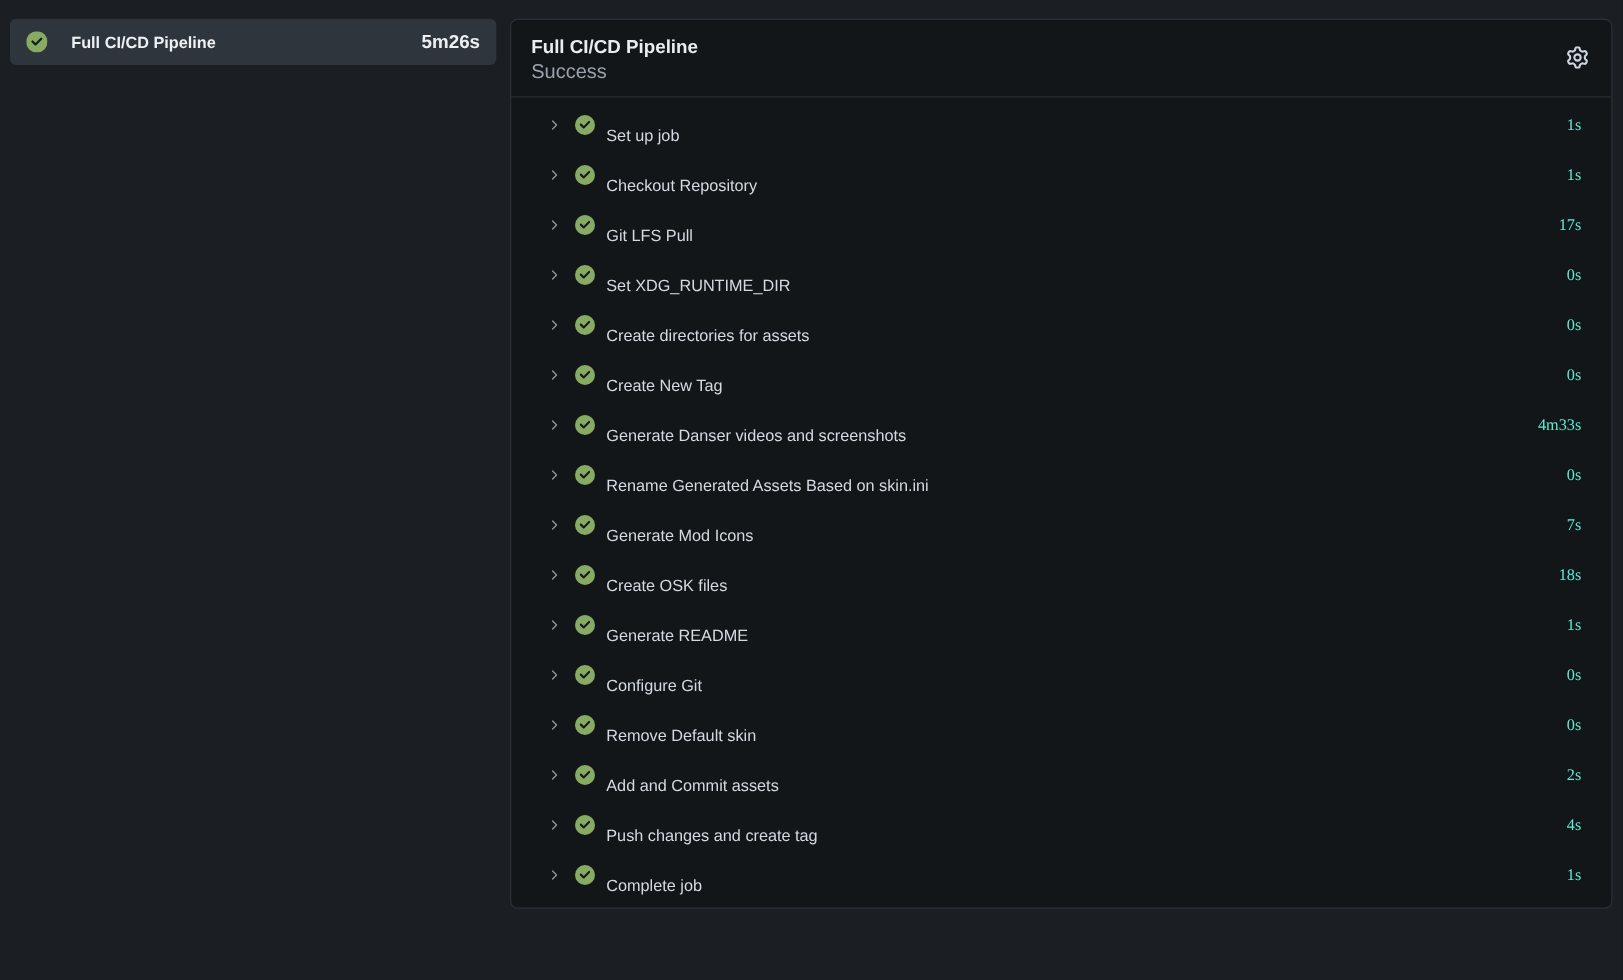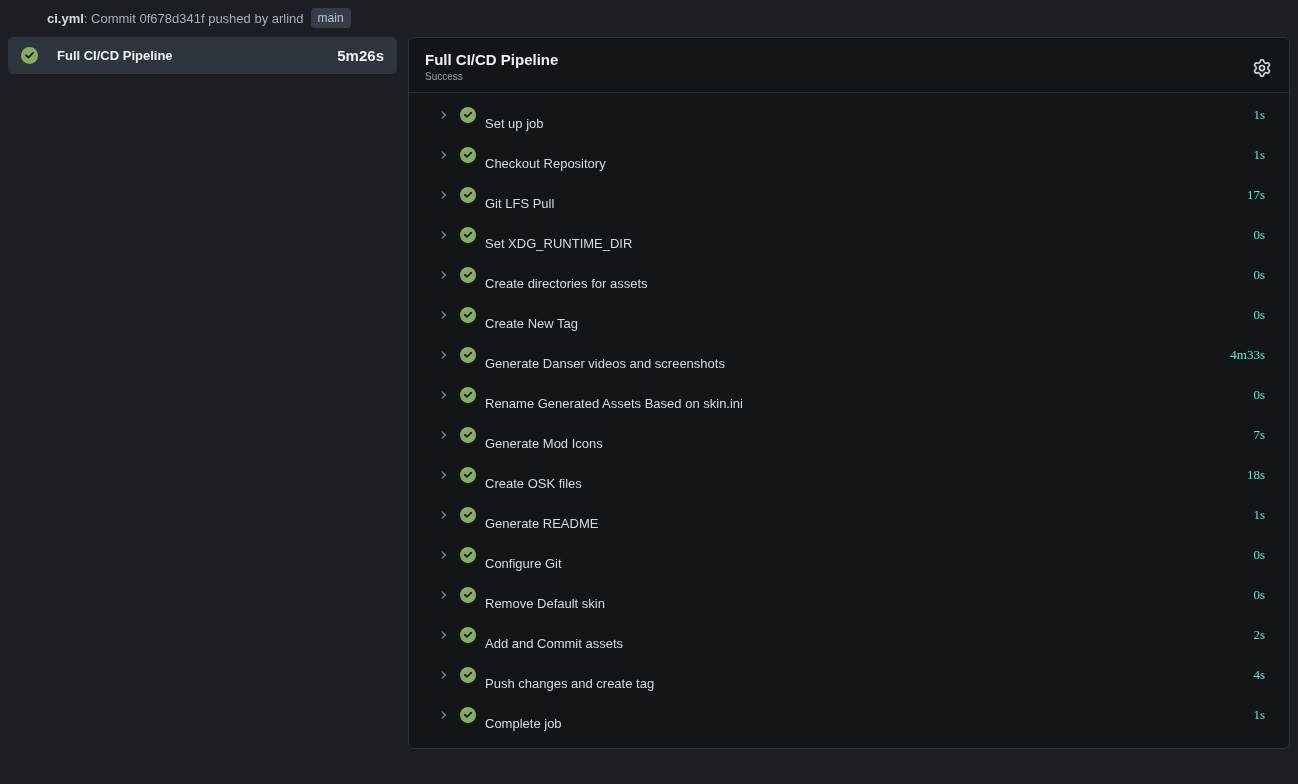--- a/index.html
+++ b/index.html
@@ -49,21 +49,21 @@
     border: 1px solid #2b3138;
     border-radius: 6px;
     min-height: 712px;
   }
   .panel-header {
     display: flex; align-items: flex-start;
     padding: 13px 16px 10px 16px;
     border-bottom: 1px solid #272d34;
   }
   .panel-title { font-size: 15px; font-weight: 600; color: #e9edf1; }
-  .panel-status { margin-top: 3px; font-size: 10px; color: #9aa3ad; }
+  .panel-status { margin-top: 3px; font-size: 16px; color: #9aa3ad; }
   .gear-btn {
     margin-left: auto; margin-top: 6px;
     background: none; border: none; cursor: pointer;
     color: #ccd4dc; line-height: 0; padding: 2px;
   }
   .gear-btn svg { width: 18px; height: 18px; fill: currentColor; }
 
   .steps { padding: 2px 0 6px 0; }
   .step-row {
     display: flex; align-items: center;
@@ -79,25 +79,20 @@
   .step-name { font-size: 13px; color: #d3dae1; margin-top: 16px; }
   .step-duration { margin-left: auto; font-size: 13px; color: #5eead4; font-family: Liberation Serif, serif; }
 
   svg .ok-fill { fill: var(--success, #87ab63); }
   svg .ok-tick { stroke: #181c20; }
 </style>
 </head>
 <body>
 
 <header class="run-header">
-  <div class="run-subtitle">
-    <b>ci.yml</b>
-      <span>: Commit 0f678d341f pushed by arlind</span>
-    <span class="branch-badge">main</span>
-  </div>
 </header>
 
 <div class="content">
 
   <aside class="jobs-col">
     <div class="job-item">
       <span class="check-circle small">
   <svg viewBox="0 0 16 16">
     <circle class="ok-fill" cx="8" cy="8" r="8"></circle>
     <path class="ok-tick" d="M11.3 5.6 6.95 9.95 4.7 7.7" fill="none" stroke-width="1.7" stroke-linecap="round" stroke-linejoin="round"></path>

